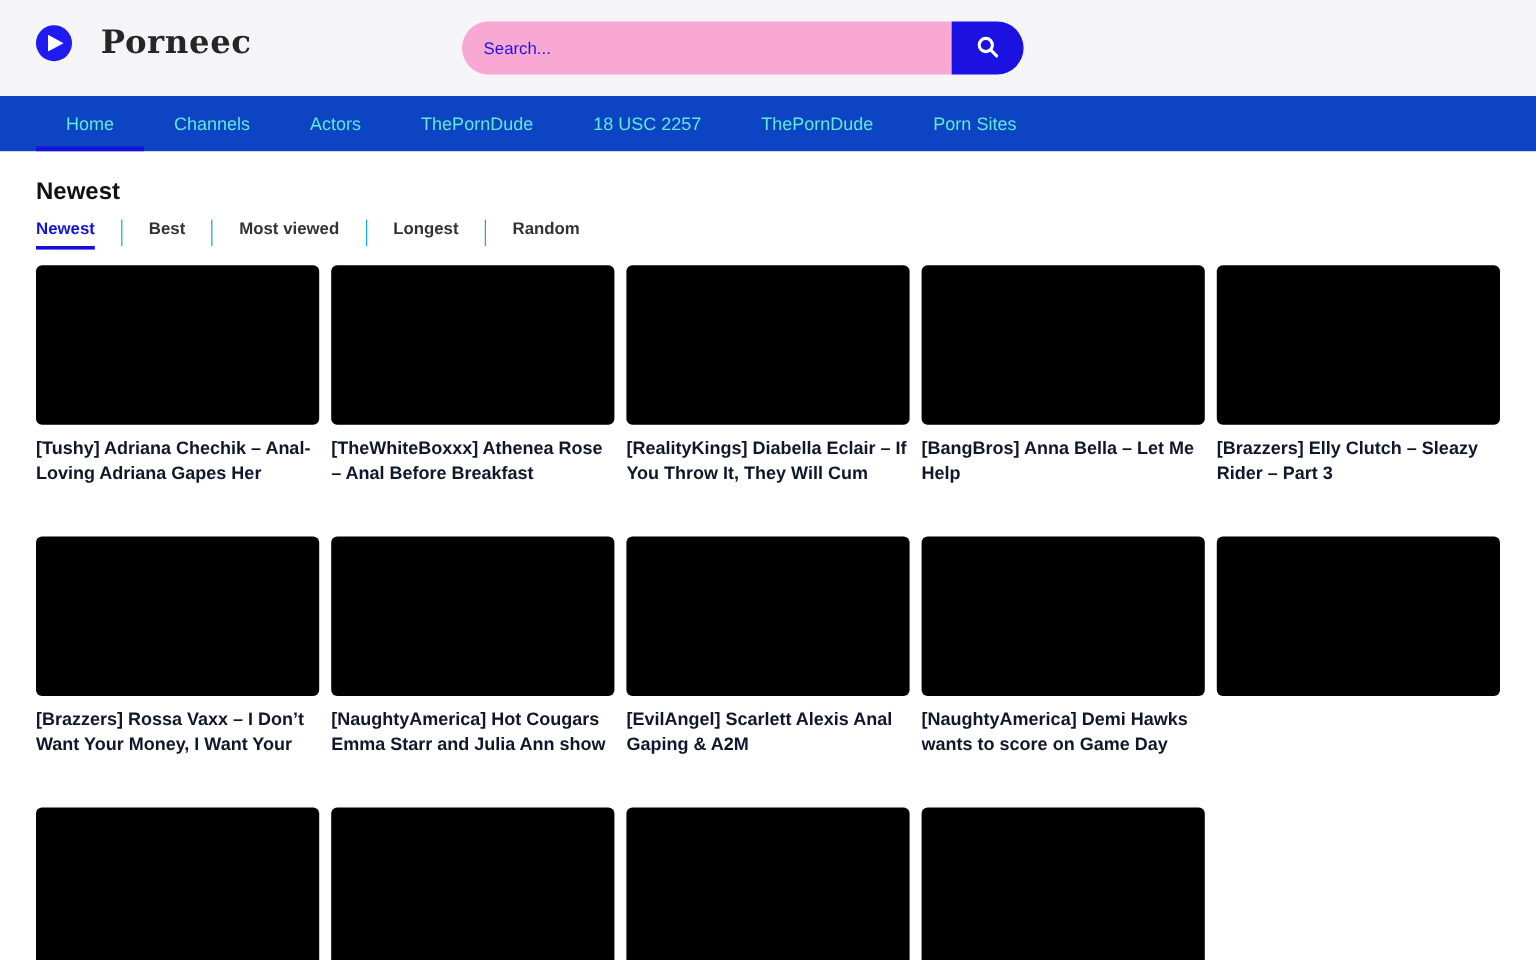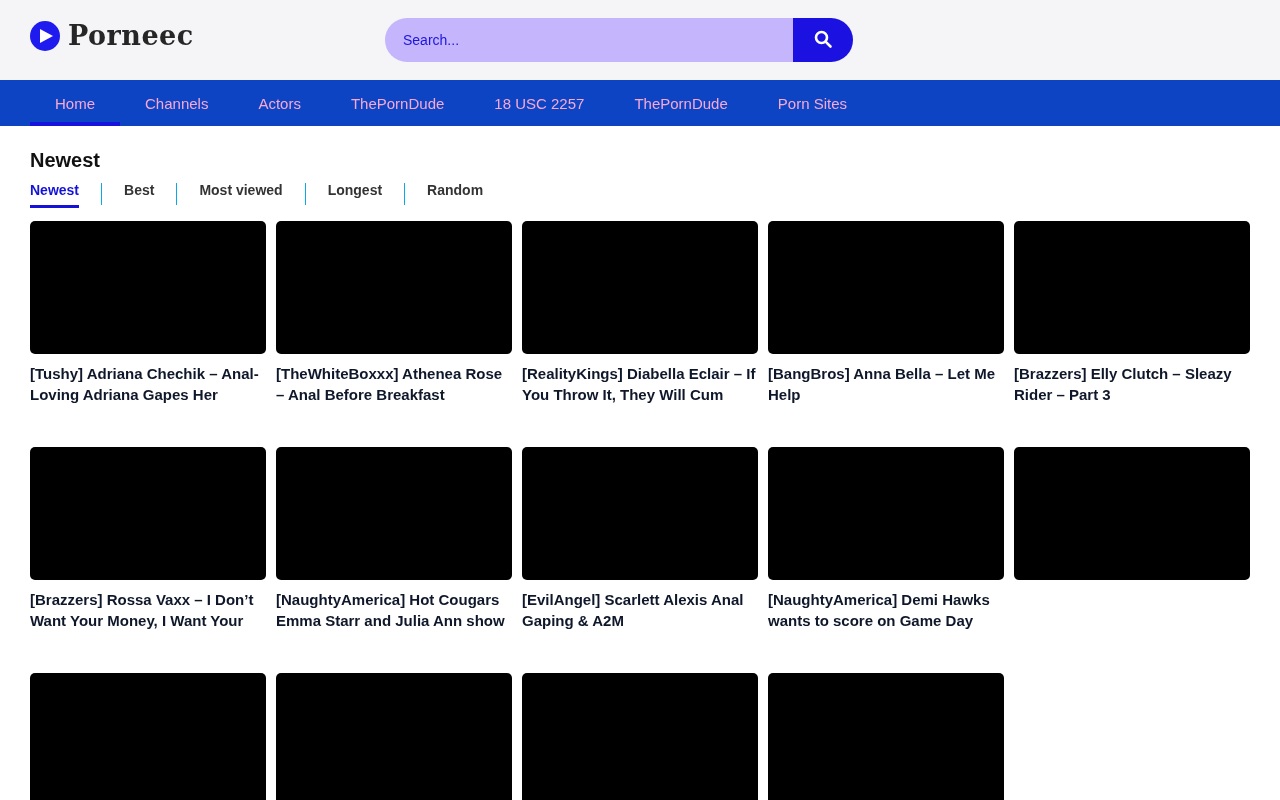--- a/index.html
+++ b/index.html
@@ -1,39 +1,39 @@
 <!DOCTYPE html>
 <html><head>
 <meta charset="utf-8">
 <style>
   * { margin: 0; padding: 0; box-sizing: border-box; }
   html, body { width: 1280px; height: 800px; overflow: hidden; background: #ffffff;
     font-family: "Liberation Sans", sans-serif; }
 
   
   .header { position: relative; height: 80px; background: #f5f5f7; }
-  .brand { position: absolute; left: 30px; top: 20px; display: flex; align-items: center; gap: 8px; cursor: pointer; }
+  .brand { position: absolute; left: 30px; top: 20px; display: flex; align-items: center; gap: 24px; cursor: pointer; }
   .play-badge { width: 30px; height: 30px; border-radius: 50%; background: #1f1aee;
     display: flex; align-items: center; justify-content: center; }
   .play-badge svg { display: block; margin-left: 2px; }
   .brand-name { font-family: "DejaVu Serif", "Liberation Serif", serif; font-weight: 700;
     font-size: 27px; color: #262626; letter-spacing: 0.5px; }
 
   .search-wrap { position: absolute; left: 385px; top: 18px; width: 468px; height: 44px; display: flex; }
   .search-input { width: 408px; height: 44px; border: none; outline: none;
-    border-radius: 22px 0 0 22px; background: #c4b5fd; padding: 0 18px;
+    border-radius: 22px 0 0 22px; background: #f9a8d4; padding: 0 18px;
     font-size: 14px; color: #1b15e0; font-family: "Liberation Sans", sans-serif; }
   .search-input::placeholder { color: #1b15e0; opacity: 1; }
   .search-btn { width: 60px; height: 44px; border: none; background: #1b12e2;
     border-radius: 0 22px 22px 0; cursor: pointer; display: flex; align-items: center; justify-content: center; }
 
   
   .nav { height: 46px; background: #0c44c4; display: flex; align-items: stretch; padding-left: 30px; }
   .nav-item { position: relative; display: flex; align-items: center; padding: 0 25px;
-    color: #f9a8d4; font-size: 15px; cursor: pointer; }
+    color: #5eead4; font-size: 15px; cursor: pointer; }
   .nav-item.active::after { content: ""; position: absolute; left: 0; right: 0; bottom: 0;
     height: 4px; background: #1414dd; }
 
   
   .content { margin: 0 30px; }
   .page-title { margin-top: 23px; font-size: 20px; font-weight: 700; color: #111111; }
 
   .tabs { display: flex; align-items: flex-start; margin-top: 11px; }
   .tab { padding: 0 22px; font-size: 14px; font-weight: 700; color: #333333;
     border-left: 1px solid #0ea5e9; cursor: pointer; line-height: 14px; }

